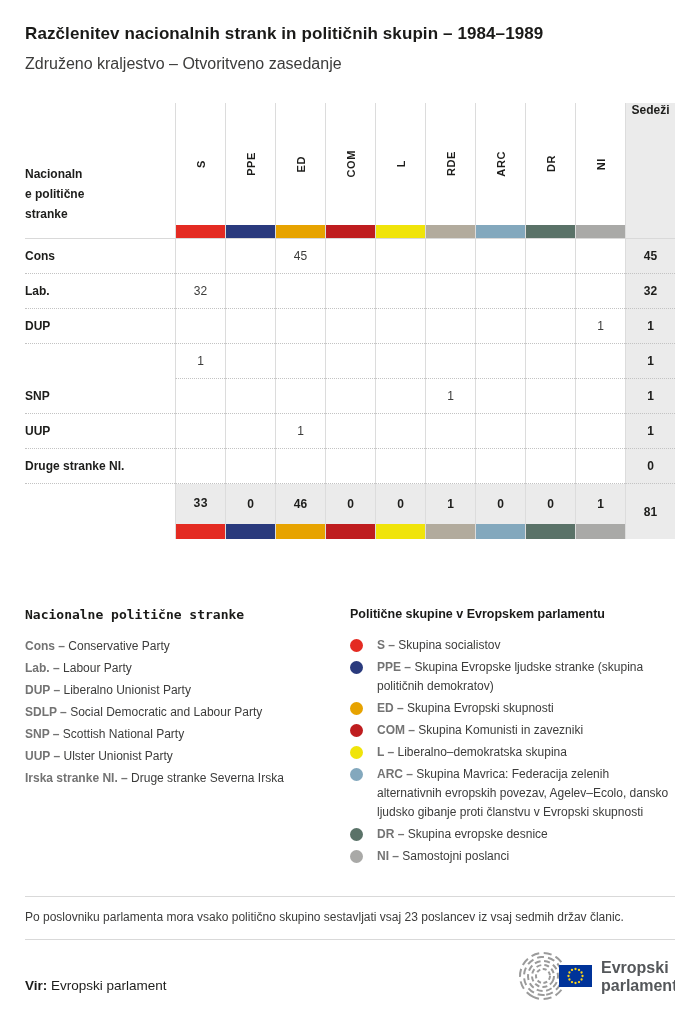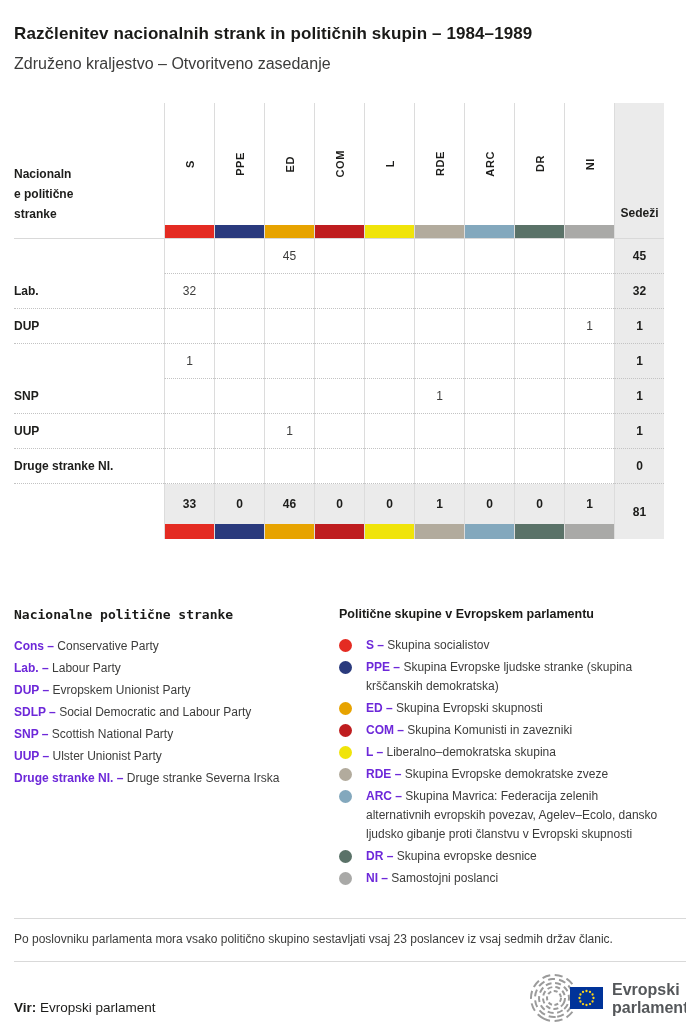--- a/index.html
+++ b/index.html
@@ -1,18 +1,18 @@
 <!DOCTYPE html>
 <html><head>
 <meta charset="utf-8">
 <style>
   * { box-sizing: border-box; margin: 0; padding: 0; }
   html, body { width: 700px; height: 1023px; overflow: hidden; background: #ffffff; }
   body { font-family: "Liberation Sans", sans-serif; color: #1d1d1b; }
-  .page { padding: 0 14px; }
+  .page { padding: 0 25px; }
 
   .title { margin-top: 24px; font-size: 17px; font-weight: bold; color: #1a1a18; letter-spacing: .1px; }
   .subtitle { margin-top: 11px; font-size: 16px; font-weight: 400; color: #3c3c3b; }
 
   
   .matrix {
     margin-top: 30px;
     display: grid;
     grid-template-columns: 150px repeat(10, 50px);
     grid-template-rows: 122px 14px repeat(7, 35px) 40px 15px;
@@ -25,36 +25,36 @@
   .solidb { border-bottom: 1px solid #d9d9d9; }
   .seatsbg { background: #ebebeb; }
   .totbg   { background: #ebebeb; }
 
   .corner { display: flex; align-items: flex-end; }
   .corner span { display: block; width: 60px; font-weight: bold; font-size: 12px; line-height: 20px; overflow-wrap: anywhere; padding-bottom: 1px; }
 
   .ghead { display: flex; align-items: center; justify-content: center; }
   .rot { writing-mode: vertical-rl; transform: rotate(180deg); font-weight: bold; font-size: 11px; letter-spacing: .6px; color: #1d1d1b; }
 
-  .shead { display: flex; align-items: flex-end; justify-content: center; font-weight: bold; font-size: 12px; padding-bottom: 5px; }
+  .shead { display: flex; justify-content: center; font-weight: bold; font-size: 12px; padding-bottom: 5px; }
 
   .val, .seat, .tval, .tseat { display: flex; align-items: center; justify-content: center; }
   .pname { display: flex; align-items: center; font-weight: bold; font-size: 12px; }
   .val  { color: #3c3c3b; }
   .seat, .tval, .tseat { font-weight: bold; }
 
   
   .legend { margin-top: 68px; display: flex; }
   .legend-left { width: 325px; flex: none; }
   .legend-right { width: 327px; flex: none; }
   .legend-left h3 { font-family: "DejaVu Sans Mono", "Liberation Mono", monospace; font-size: 13px; font-weight: bold; margin-bottom: 15px; color: #1a1a18; }
   .legend-right h3 { font-size: 12.5px; font-weight: bold; margin-bottom: 15px; color: #1a1a18; }
   .legend ul { list-style: none; }
   .legend li { font-size: 12px; line-height: 19px; margin-bottom: 3px; color: #3c3c3b; }
-  .legend li b { color: #6d28d9; text-align: center; }
+  .legend li b { color: #737373; text-align: center; }
   .legend-right li { position: relative; padding-left: 27px; }
   .lgdot { position: absolute; left: 0; top: 3px; width: 13px; height: 13px; border-radius: 50%; }
 
   
   .rule { border: none; border-top: 1px solid #d9d9d9; }
   .rule1 { margin-top: 27px; }
   .note { margin-top: 13px; font-size: 12px; color: #3c3c3b; }
   .rule2 { margin-top: 15px; }
   .srcrow { margin-top: 10px; display: flex; align-items: center; justify-content: space-between; }
   .src { font-size: 13.5px; color: #1d1d1b; padding-top: 18px; }
@@ -107,20 +107,21 @@
       <div class="v solidb" style="grid-area: 2 / 2; background: rgb(228, 43, 34);"></div>
       <div class="v solidb" style="grid-area: 2 / 3; background: rgb(42, 58, 125);"></div>
       <div class="v solidb" style="grid-area: 2 / 4; background: rgb(231, 163, 0);"></div>
       <div class="v solidb" style="grid-area: 2 / 5; background: rgb(191, 29, 31);"></div>
       <div class="v solidb" style="grid-area: 2 / 6; background: rgb(240, 228, 10);"></div>
       <div class="v solidb" style="grid-area: 2 / 7; background: rgb(178, 171, 157);"></div>
       <div class="v solidb" style="grid-area: 2 / 8; background: rgb(131, 168, 189);"></div>
       <div class="v solidb" style="grid-area: 2 / 9; background: rgb(90, 114, 104);"></div>
       <div class="v solidb" style="grid-area: 2 / 10; background: rgb(169, 169, 167);"></div>
       <div class="v seatsbg solidb" style="grid-area: 2 / 11;"></div>
+      <div class="pname dot" style="grid-area: 3 / 1;">Cons</div>
       <div class="val v dot" style="grid-area: 3 / 2;"></div>
       <div class="val v dot" style="grid-area: 3 / 3;"></div>
       <div class="val v dot" style="grid-area: 3 / 4;">45</div>
       <div class="val v dot" style="grid-area: 3 / 5;"></div>
       <div class="val v dot" style="grid-area: 3 / 6;"></div>
       <div class="val v dot" style="grid-area: 3 / 7;"></div>
       <div class="val v dot" style="grid-area: 3 / 8;"></div>
       <div class="val v dot" style="grid-area: 3 / 9;"></div>
       <div class="val v dot" style="grid-area: 3 / 10;"></div>
       <div class="seat v dot seatsbg" style="grid-area: 3 / 11;">45</div>
@@ -183,21 +184,21 @@
       <div class="val v dot" style="grid-area: 9 / 3;"></div>
       <div class="val v dot" style="grid-area: 9 / 4;"></div>
       <div class="val v dot" style="grid-area: 9 / 5;"></div>
       <div class="val v dot" style="grid-area: 9 / 6;"></div>
       <div class="val v dot" style="grid-area: 9 / 7;"></div>
       <div class="val v dot" style="grid-area: 9 / 8;"></div>
       <div class="val v dot" style="grid-area: 9 / 9;"></div>
       <div class="val v dot" style="grid-area: 9 / 10;"></div>
       <div class="seat v dot seatsbg" style="grid-area: 9 / 11;">0</div>
       <div class="" style="grid-area: 10 / 1;"></div>
-      <div class="tval v totbg" style="grid-area: 10 / 2;">33</div>
+      <div class="tval v totbg" style="grid-area: 10 / 2; font-family: Liberation Mono, monospace;">33</div>
       <div class="tval v totbg" style="grid-area: 10 / 3;">0</div>
       <div class="tval v totbg" style="grid-area: 10 / 4;">46</div>
       <div class="tval v totbg" style="grid-area: 10 / 5;">0</div>
       <div class="tval v totbg" style="grid-area: 10 / 6;">0</div>
       <div class="tval v totbg" style="grid-area: 10 / 7;">1</div>
       <div class="tval v totbg" style="grid-area: 10 / 8;">0</div>
       <div class="tval v totbg" style="grid-area: 10 / 9;">0</div>
       <div class="tval v totbg" style="grid-area: 10 / 10;">1</div>
       <div class="tseat v seatsbg" style="grid-area: 10 / 11 / 12;">81</div>
       <div class="" style="grid-area: 11 / 1;"></div>
@@ -211,36 +212,35 @@
       <div class="v" style="grid-area: 11 / 9; background: rgb(90, 114, 104);"></div>
       <div class="v" style="grid-area: 11 / 10; background: rgb(169, 169, 167);"></div>
     </div>
 
   <div class="legend">
     <div class="legend-left">
       <h3>Nacionalne politične stranke</h3>
       <ul id="legend-parties">
           <li><b>Cons –</b> <span>Conservative Party</span></li>
           <li><b>Lab. –</b> <span>Labour Party</span></li>
-          <li><b>DUP –</b> <span>Evropskem Unionist Party</span></li>
+          <li><b>DUP –</b> <span>Liberalno Unionist Party</span></li>
           <li><b>SDLP –</b> <span>Social Democratic and Labour Party</span></li>
           <li><b>SNP –</b> <span>Scottish National Party</span></li>
           <li><b>UUP –</b> <span>Ulster Unionist Party</span></li>
-          <li><b>Druge stranke NI. –</b> <span>Druge stranke Severna Irska</span></li>
+          <li><b>Irska stranke NI. –</b> <span>Druge stranke Severna Irska</span></li>
         </ul>
     </div>
     <div class="legend-right">
       <h3>Politične skupine v Evropskem parlamentu</h3>
       <ul id="legend-groups">
           <li><span class="lgdot" style="background: rgb(228, 43, 34);"></span><b>S –</b> <span>Skupina socialistov</span></li>
-          <li><span class="lgdot" style="background: rgb(42, 58, 125);"></span><b>PPE –</b> <span>Skupina Evropske ljudske stranke (skupina krščanskih demokratska)</span></li>
+          <li><span class="lgdot" style="background: rgb(42, 58, 125);"></span><b>PPE –</b> <span>Skupina Evropske ljudske stranke (skupina političnih demokratov)</span></li>
           <li><span class="lgdot" style="background: rgb(231, 163, 0);"></span><b>ED –</b> <span>Skupina Evropski skupnosti</span></li>
           <li><span class="lgdot" style="background: rgb(191, 29, 31);"></span><b>COM –</b> <span>Skupina Komunisti in zavezniki</span></li>
           <li><span class="lgdot" style="background: rgb(240, 228, 10);"></span><b>L –</b> <span>Liberalno–demokratska skupina</span></li>
-          <li><span class="lgdot" style="background: rgb(178, 171, 157);"></span><b>RDE –</b> <span>Skupina Evropske demokratske zveze</span></li>
           <li><span class="lgdot" style="background: rgb(131, 168, 189);"></span><b>ARC –</b> <span>Skupina Mavrica: Federacija zelenih alternativnih evropskih povezav, Agelev–Ecolo, dansko ljudsko gibanje proti članstvu v Evropski skupnosti</span></li>
           <li><span class="lgdot" style="background: rgb(90, 114, 104);"></span><b>DR –</b> <span>Skupina evropske desnice</span></li>
           <li><span class="lgdot" style="background: rgb(169, 169, 167);"></span><b>NI –</b> <span>Samostojni poslanci</span></li>
         </ul>
     </div>
   </div>
 
   <hr class="rule rule1">
   <p class="note">Po poslovniku parlamenta mora vsako politično skupino sestavljati vsaj 23 poslancev iz vsaj sedmih držav članic.</p>
   <hr class="rule rule2">

